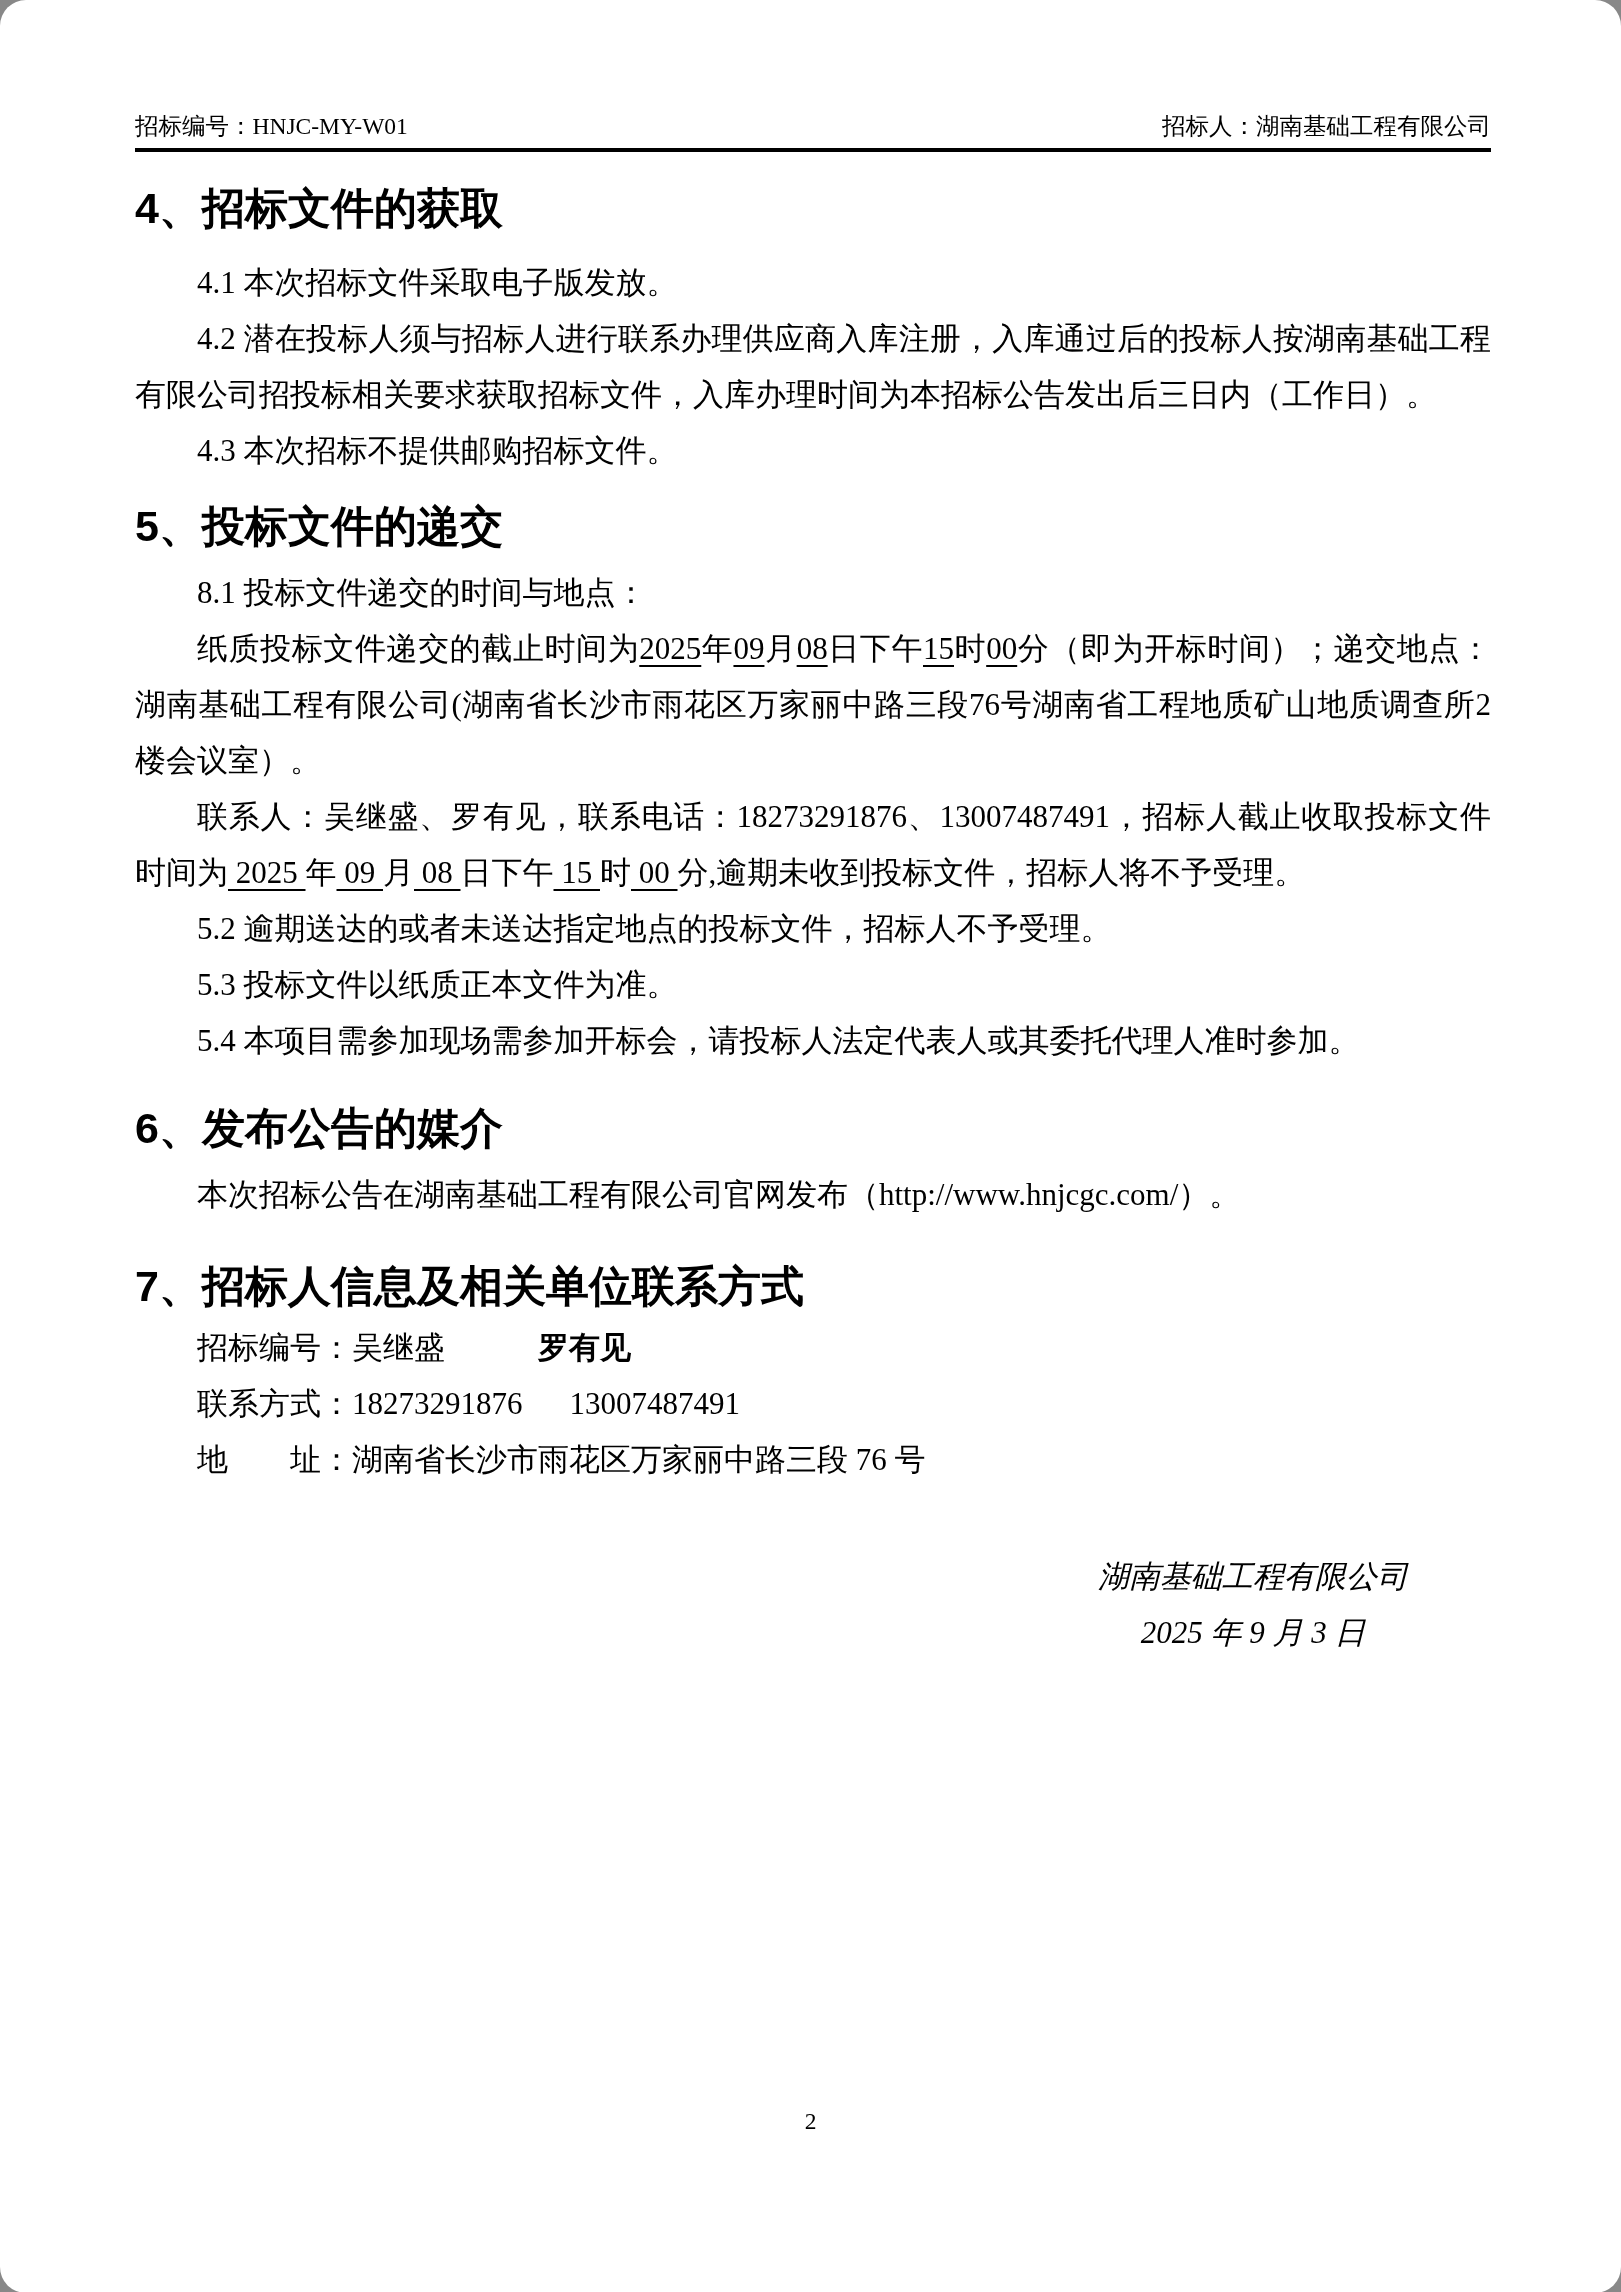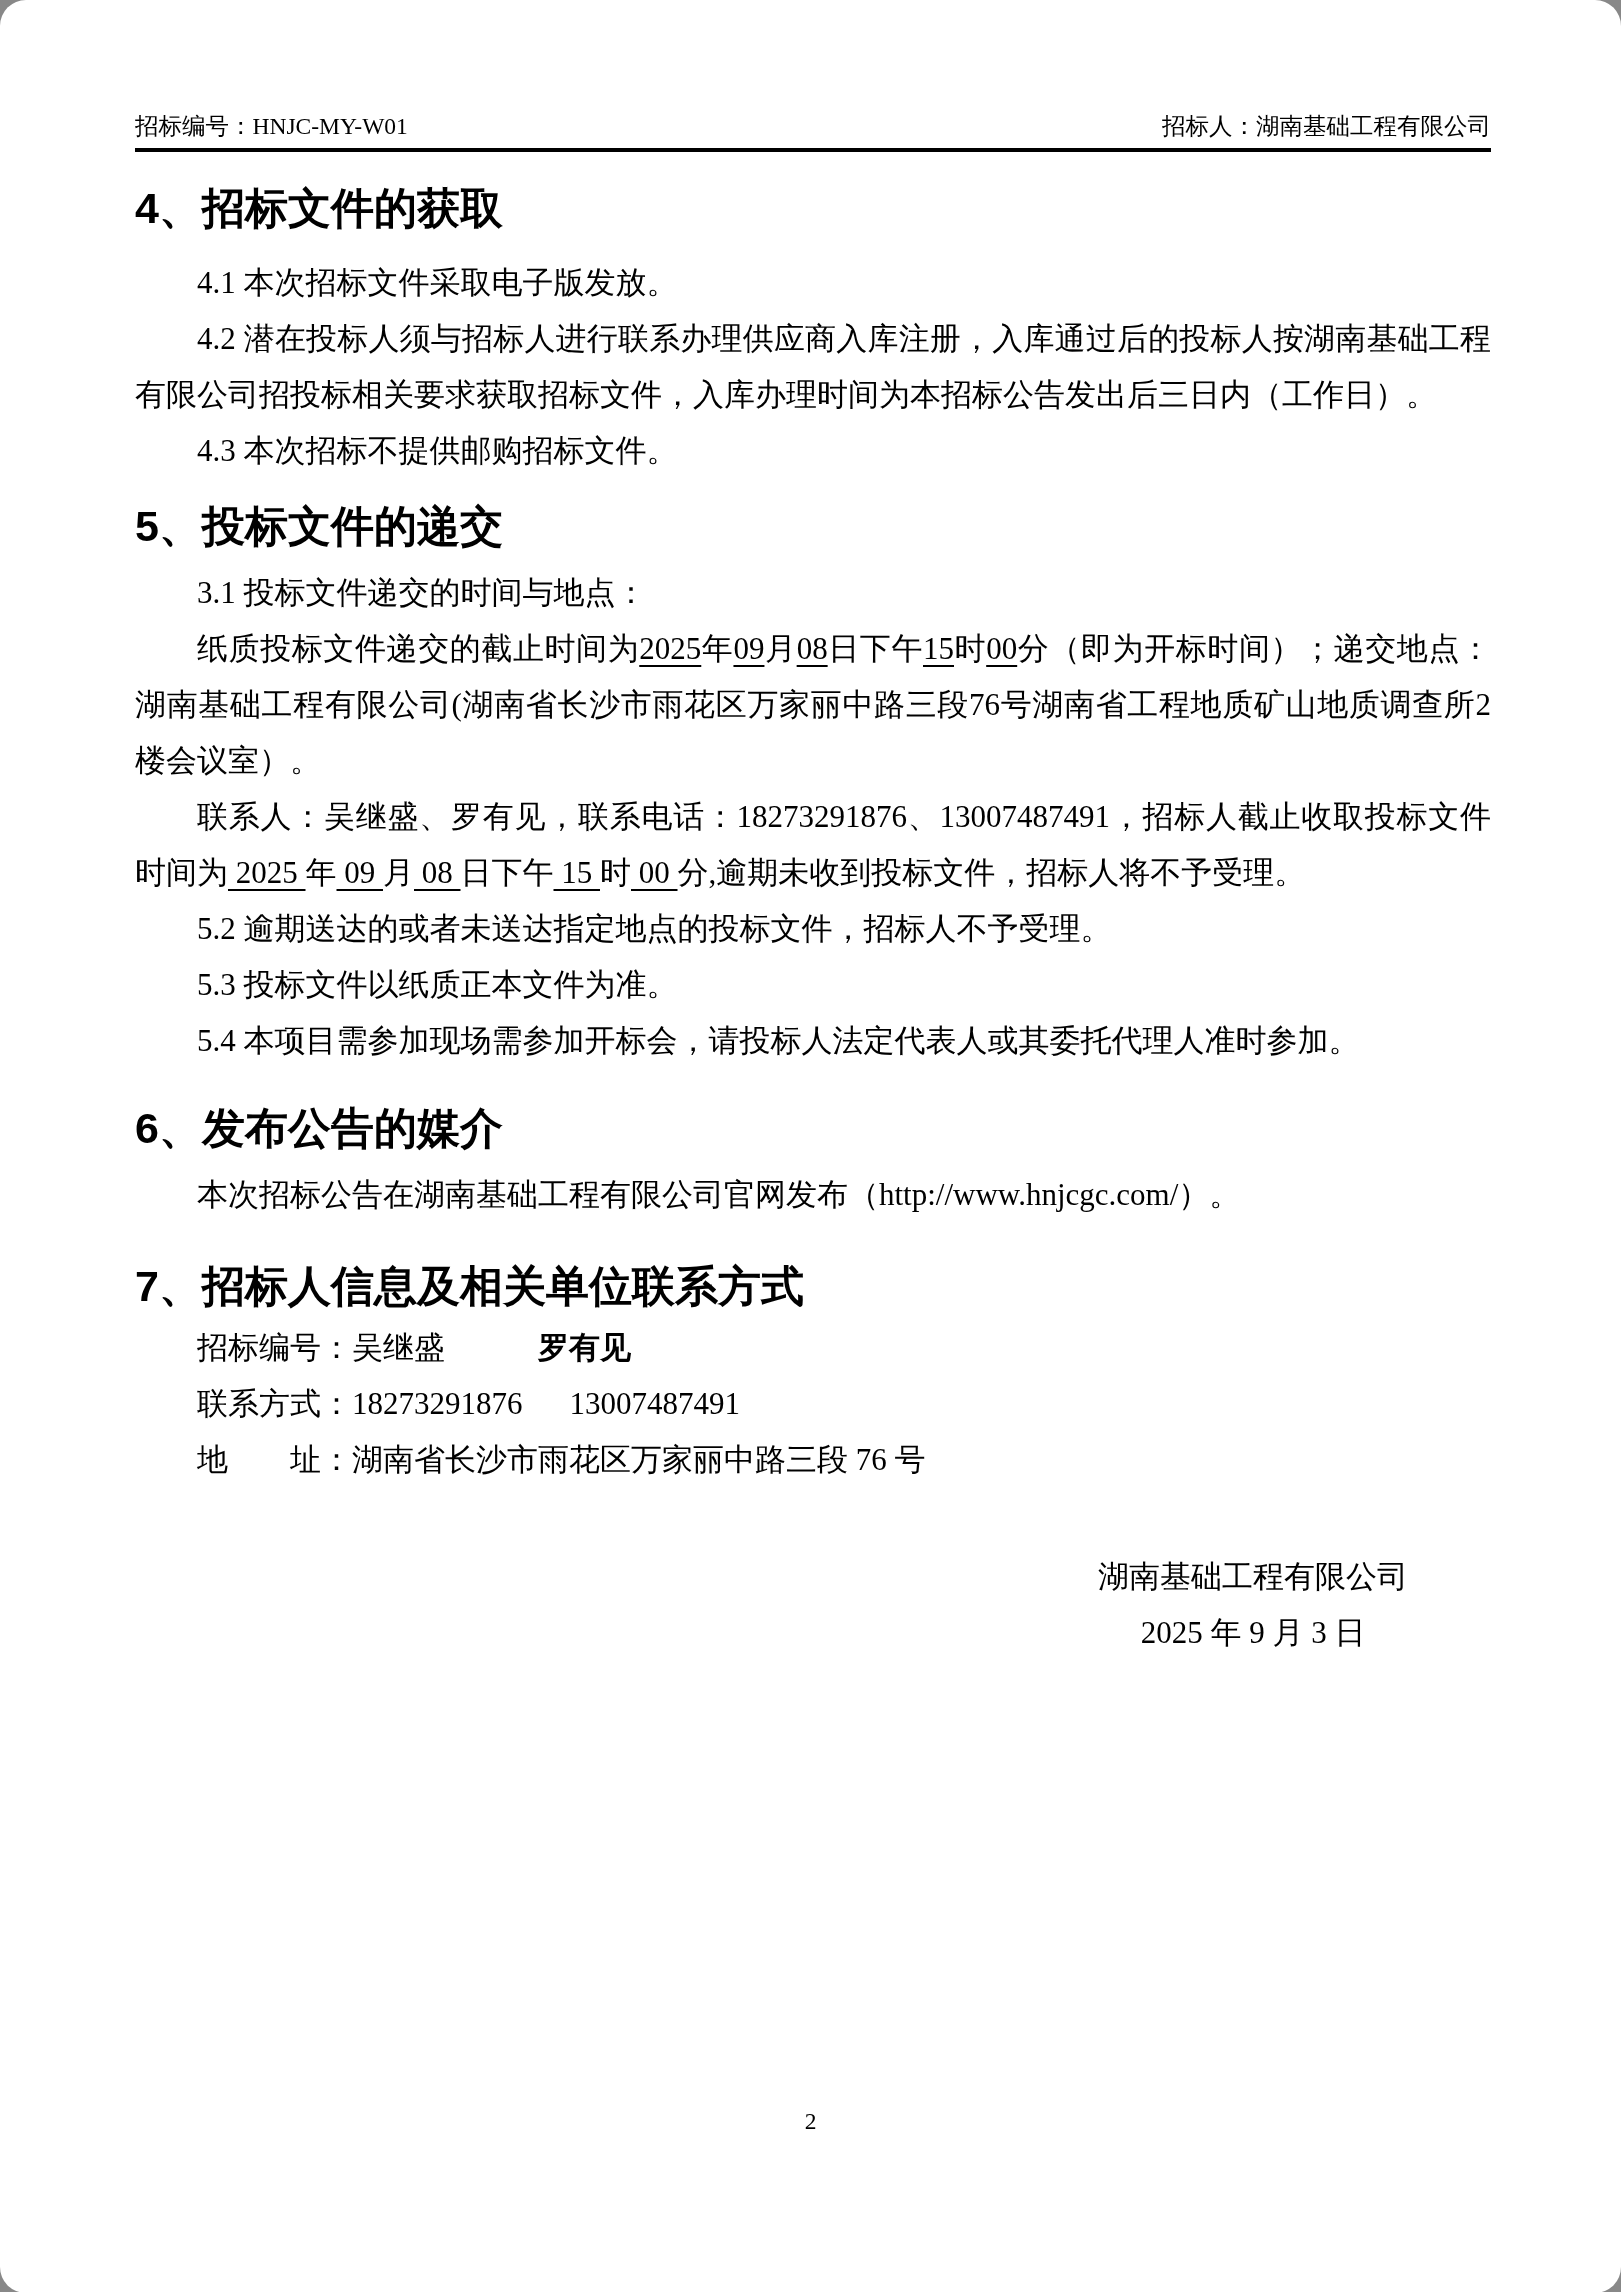--- a/index.html
+++ b/index.html
@@ -44,21 +44,21 @@
   .row{margin:0;text-indent:1.1em;text-align:left;}
   .gap-wide{margin-left:93px;font-weight:bold;}
   .gap-mid{margin-left:47px;text-align:center;}
   
   .sig{
     display:table;
     margin:61px 83px 0 auto;
     text-align:center;
     line-height:56px;
   }
-  .sig div{white-space:nowrap;}
+  .sig div{white-space:nowrap;font-style:italic;}
   
   .pageno{
     position:absolute;left:0;right:0;top:2107px;
     text-align:center;font-size:23.5px;line-height:29px;
   }
 </style>
 </head>
 <body>
 
 <div class="page">
@@ -69,21 +69,21 @@
   </div>
 
   <div class="content">
 
     <h2 class="sec-title t4">4、招标文件的获取</h2>
     <p>4.1 本次招标文件采取电子版发放。</p>
     <p>4.2 潜在投标人须与招标人进行联系办理供应商入库注册，入库通过后的投标人按湖南基础工程有限公司招投标相关要求获取招标文件，入库办理时间为本招标公告发出后三日内（工作日）。</p>
     <p>4.3 本次招标不提供邮购招标文件。</p>
 
     <h2 class="sec-title t5">5、投标文件的递交</h2>
-    <p>3.1 投标文件递交的时间与地点：</p>
+    <p>8.1 投标文件递交的时间与地点：</p>
     <p><span>纸质投标文件递交的截止时间为</span><span class="u">2025</span><span>年</span><span class="u">09</span><span>月</span><span class="u">08</span><span>日下午</span><span class="u">15</span><span>时</span><span class="u">00</span><span>分（即为开标时间）；递交地点：湖南基础工程有限公司(湖南省长沙市雨花区万家丽中路三段76号湖南省工程地质矿山地质调查所2楼会议室）。</span></p>
     <p><span>联系人：吴继盛、罗有见，联系电话：18273291876、13007487491，招标人截止收取投标文件时间为</span><span class="u"> 2025 </span><span>年</span><span class="u"> 09 </span><span>月</span><span class="u"> 08 </span><span>日下午</span><span class="u"> 15 </span><span>时</span><span class="u"> 00 </span><span>分,逾期未收到投标文件，招标人将不予受理。</span></p>
     <p>5.2 逾期送达的或者未送达指定地点的投标文件，招标人不予受理。</p>
     <p>5.3 投标文件以纸质正本文件为准。</p>
     <p>5.4 本项目需参加现场需参加开标会，请投标人法定代表人或其委托代理人准时参加。</p>
 
     <h2 class="sec-title t6">6、发布公告的媒介</h2>
     <p>本次招标公告在湖南基础工程有限公司官网发布（http://www.hnjcgc.com/）。</p>
 
     <h2 class="sec-title t7">7、招标人信息及相关单位联系方式</h2>

